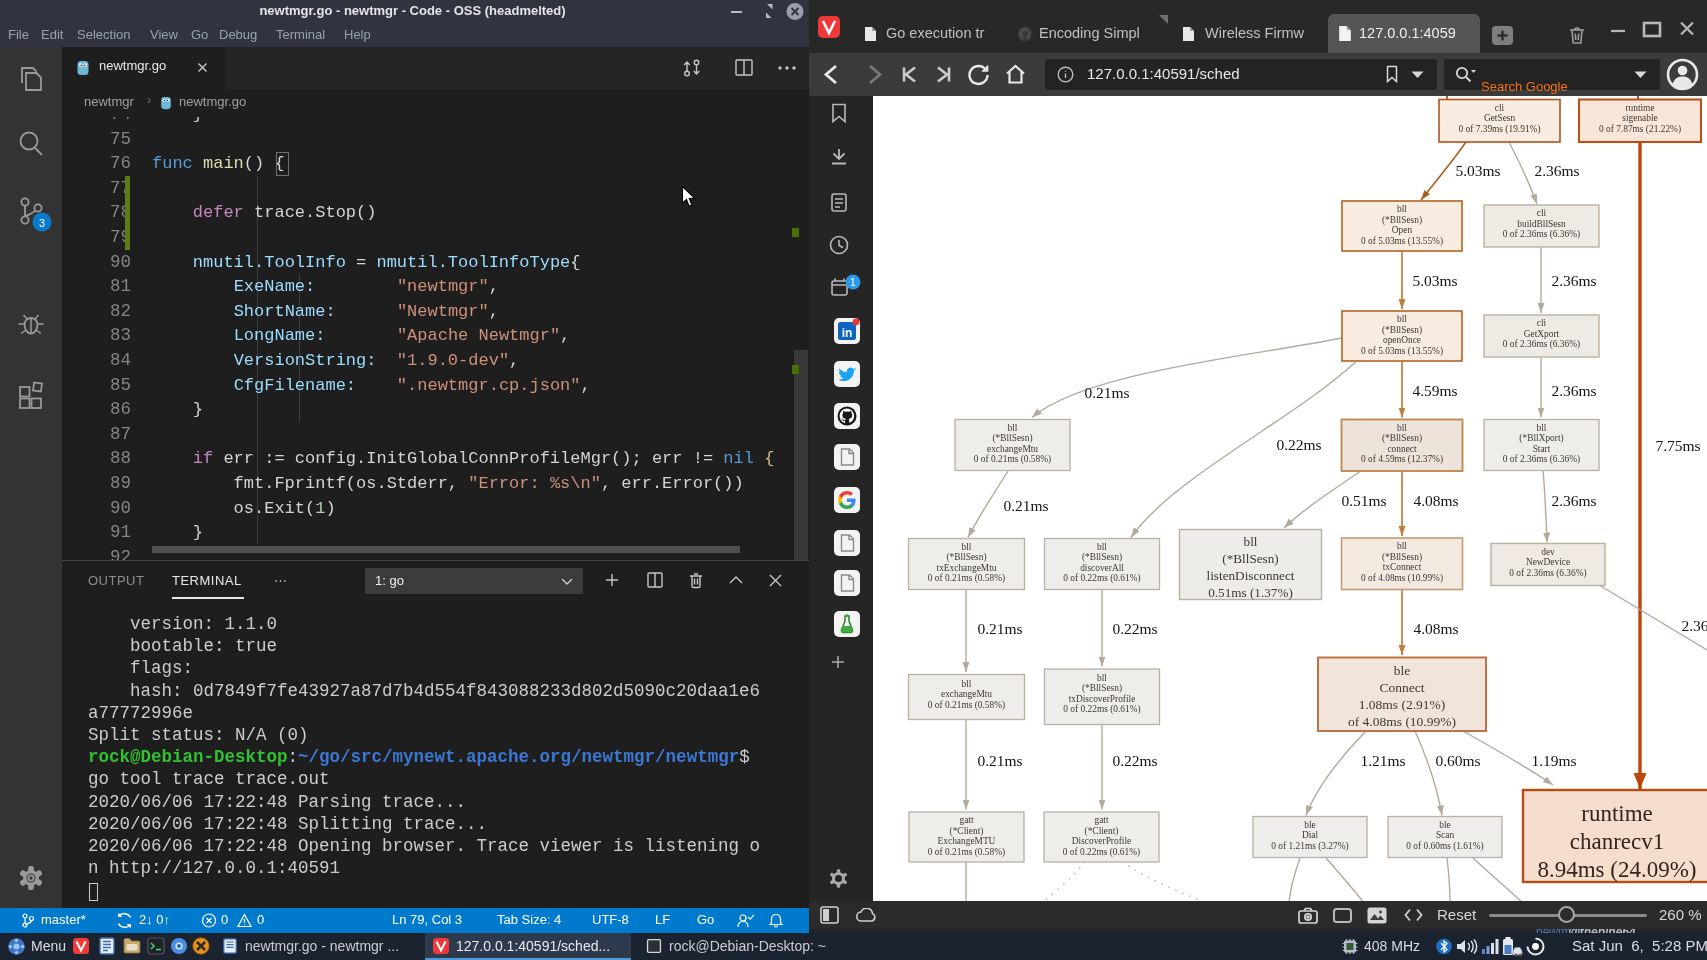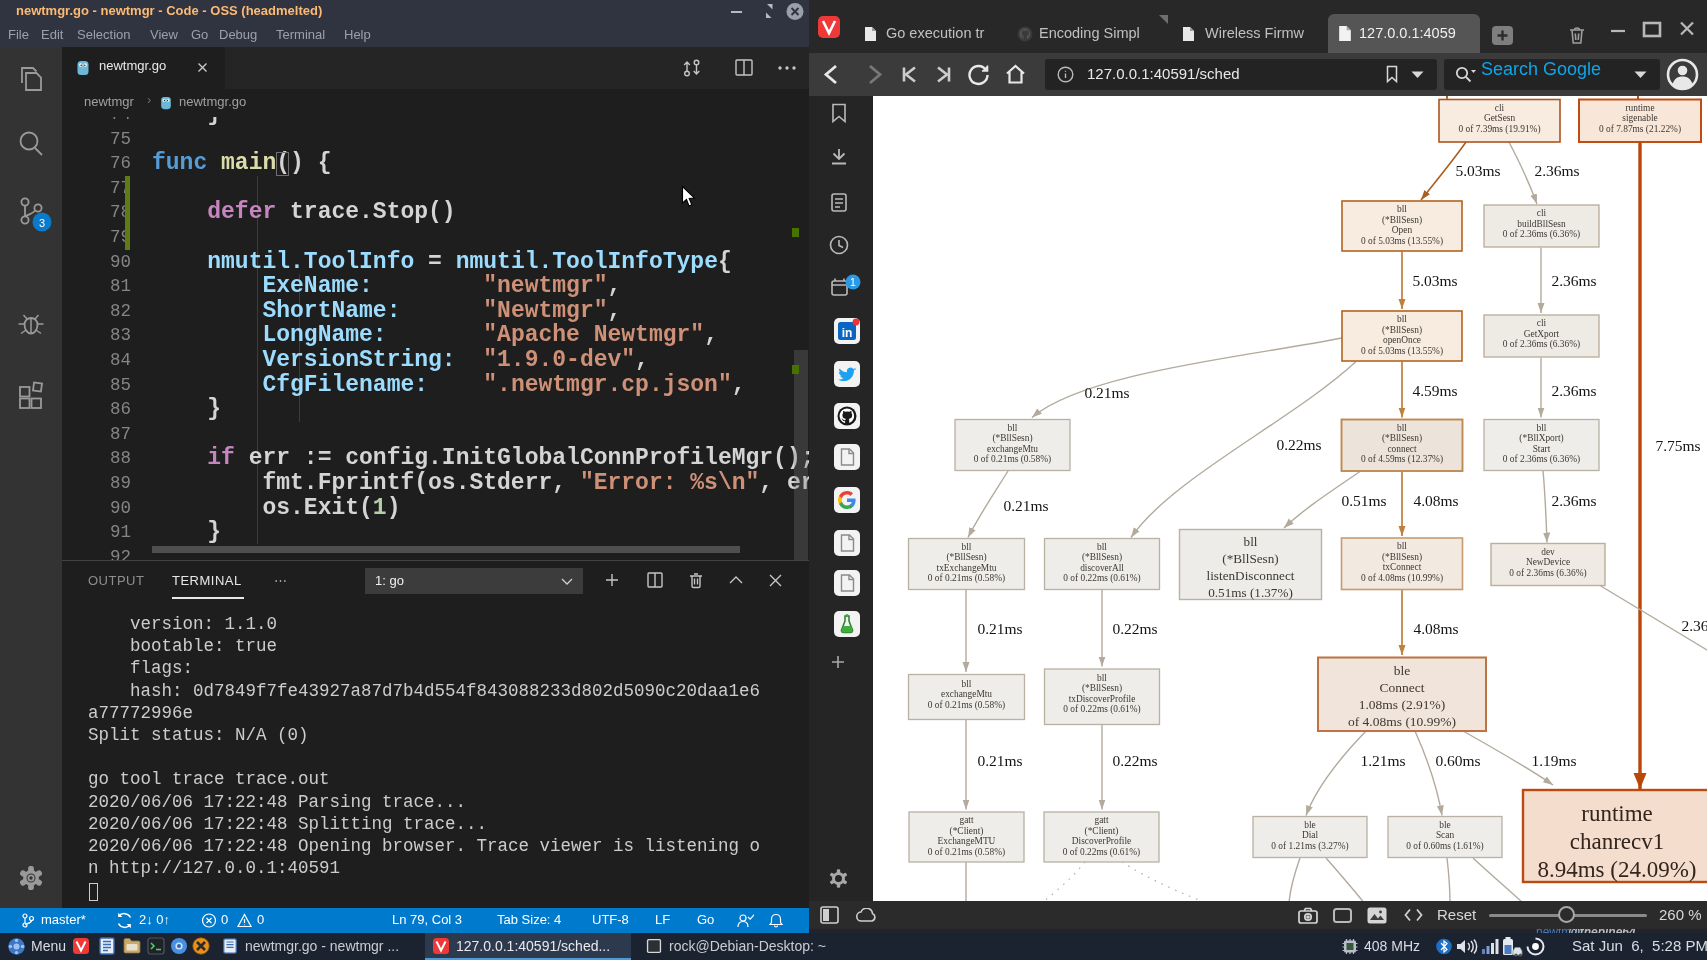--- a/index.html
+++ b/index.html
@@ -1,28 +1,28 @@
 <!DOCTYPE html>
 <html><head>
 <meta charset="utf-8">
 <style>
   * { margin:0; padding:0; box-sizing:border-box; }
   html,body { width:1707px; height:960px; overflow:hidden; background:#fff; font-family:"Liberation Sans",sans-serif; }
   .abs { position:absolute; }
   #vscode { position:absolute; left:0; top:0; width:809px; height:933px; background:#1e1e1e; }
   .titlebar { position:absolute; left:0; top:0; width:809px; height:23px; background:#2f3440; }
-  .titlebar .title { position:absolute; left:16px; right:0; top:3px; color:#fdba74; font-size:13px; font-weight:bold; }
+  .titlebar .title { position:absolute; left:16px; right:0; top:3px; text-align:center; color:#e5e5e5; font-size:13px; font-weight:bold; }
   .menubar { position:absolute; left:0; top:23px; width:809px; height:24px; background:#2f3440; color:#9aa1ad; font-size:13px; }
   .menubar span { position:absolute; top:4px; }
   .activitybar { position:absolute; left:0; top:47px; width:62px; height:861px; background:#333333; }
   .tabbar { position:absolute; left:62px; top:47px; width:747px; height:42px; background:#252526; }
   .tab { position:absolute; left:0; top:0; width:163px; height:42px; background:#1e1e1e; color:#e8e8e8; font-size:13px; }
   .breadcrumb { position:absolute; left:62px; top:89px; width:747px; height:28px; background:#1e1e1e; color:#a0a0a0; font-size:13px; }
   .editor { position:absolute; left:62px; top:117px; width:747px; height:443px; background:#1e1e1e; overflow:hidden;padding-left:13px; }
-  .cl { position:absolute; left:0; width:760px; height:25px; font-family:"Liberation Mono",monospace; font-size:23px; line-height:25px; white-space:pre; color:#d4d4d4;font-weight:bold; }
+  .cl { position:absolute; left:0; width:760px; height:25px; font-family:"Liberation Mono",monospace; font-size:17px; line-height:25px; white-space:pre; color:#d4d4d4; }
   .num { position:absolute; width:56px; text-align:right; color:#858585; font-family:"Liberation Mono",monospace; font-size:17.5px; line-height:25px; }
   .kb { color:#569cd6; } .kc { color:#c586c0; } .fn { color:#dcdcaa; } .vb { color:#9cdcfe; }
   .st { color:#ce9178; } .nm { color:#b5cea8; } .gold { color:#d7ba7d; }
   .gbar { position:absolute; left:63px; width:5px; background:#5e7b15; }
   .panel { position:absolute; left:62px; top:560px; width:747px; height:348px; background:#1e1e1e; border-top:1px solid #424242; }
   .ptab { position:absolute; top:12px; font-size:13px; letter-spacing:0.5px; }
   .tl { position:absolute; left:26px; width:740px; font-family:"Liberation Mono",monospace; font-size:17.5px; line-height:22.2px; white-space:pre; color:#cccccc; }
   .tgreen { color:#2fc12f; font-weight:bold; } .tblue { color:#3b78d6; font-weight:bold; }
   .statusbar { position:absolute; left:0; top:908px; width:809px; height:25px; background:#007acc; color:#ffffff; font-size:13px; }
   .statusbar span { position:absolute; top:4px; }
@@ -194,20 +194,21 @@
       <path d="M88 8 h12 M90 8 v10 a1.5 1.5 0 0 0 1.5 1.5 h5 a1.5 1.5 0 0 0 1.5-1.5 v-10 M92 6 h4 M92.5 10.5 v6 M95.5 10.5 v6"></path>
       <path d="M128 15 l6-6 6 6"></path>
       <path d="M168 7 l11 11 M179 7 l-11 11"></path>
     </svg>
     <div class="tl" style="top:52px">    version: 1.1.0</div>
     <div class="tl" style="top:74.2px">    bootable: true</div>
     <div class="tl" style="top:96.4px">    flags:</div>
     <div class="tl" style="top:118.6px">    hash: 0d7849f7fe43927a87d7b4d554f843088233d802d5090c20daa1e6</div>
     <div class="tl" style="top:140.8px">a77772996e</div>
     <div class="tl" style="top:163px">Split status: N/A (0)</div>
+    <div class="tl" style="top:185.2px"><span class="tgreen">rock@Debian-Desktop</span>:<span class="tblue">~/go/src/mynewt.apache.org/newtmgr/newtmgr</span>$</div>
     <div class="tl" style="top:207.4px">go tool trace trace.out</div>
     <div class="tl" style="top:229.6px">2020/06/06 17:22:48 Parsing trace...</div>
     <div class="tl" style="top:251.8px">2020/06/06 17:22:48 Splitting trace...</div>
     <div class="tl" style="top:274px">2020/06/06 17:22:48 Opening browser. Trace viewer is listening o</div>
     <div class="tl" style="top:296.2px">n http://127.0.0.1:40591</div>
     <div class="abs" style="left:27px;top:322px;width:9px;height:18px;border:1.5px solid #cccccc"></div>
   </div>
   <div class="statusbar">
     <svg class="abs" style="left:20px;top:4px" width="16" height="17" viewBox="0 0 16 17" fill="none" stroke="#fff" stroke-width="1.2">
       <circle cx="5" cy="4" r="2"></circle>
@@ -323,21 +324,21 @@
       <svg class="abs" style="left:366px;top:12px" width="13" height="8" viewBox="0 0 13 8">
           <path d="M0.5 0.5 L6.5 7 L12.5 0.5 z" fill="#d8d8d8"></path>
         </svg>
     </div>
     <div class="vfield" style="left:635px;width:216px">
       <svg class="abs" style="left:11px;top:7px" width="22" height="17" viewBox="0 0 22 17" fill="none" stroke="#d8d8d8" stroke-width="1.8">
         <circle cx="7" cy="7" r="5.2"></circle>
           <path d="M11 11 l4.5 4.5"></path>
           <path d="M16 4 l2.5 3 2.5-3 z" fill="#d8d8d8" stroke="none"></path>
       </svg>
-      <span class="abs" style="left:37px;top:0;color:#0ea5e9;font-size:18px">Search Google</span>
+      <span class="abs" style="left:37px;top:20px;color:#f97316;font-size:13px">Search Google</span>
       <svg class="abs" style="left:190px;top:12px" width="13" height="8" viewBox="0 0 13 8">
           <path d="M0.5 0.5 L6.5 7 L12.5 0.5 z" fill="#d8d8d8"></path>
         </svg>
     </div>
     <svg class="abs" style="left:857px;top:5px" width="33" height="33" viewBox="0 0 33 33">
       <circle cx="16.5" cy="16.5" r="14.5" fill="none" stroke="#e8e8e8" stroke-width="2.6"></circle>
       <circle cx="16.5" cy="12.5" r="4.8" fill="#e8e8e8"></circle>
       <path d="M6.5 27 c1-6 5-8.5 10-8.5 s9 2.5 10 8.5 a14.5 14.5 0 0 1-20 0 z" fill="#e8e8e8"></path>
     </svg>
   </div>

